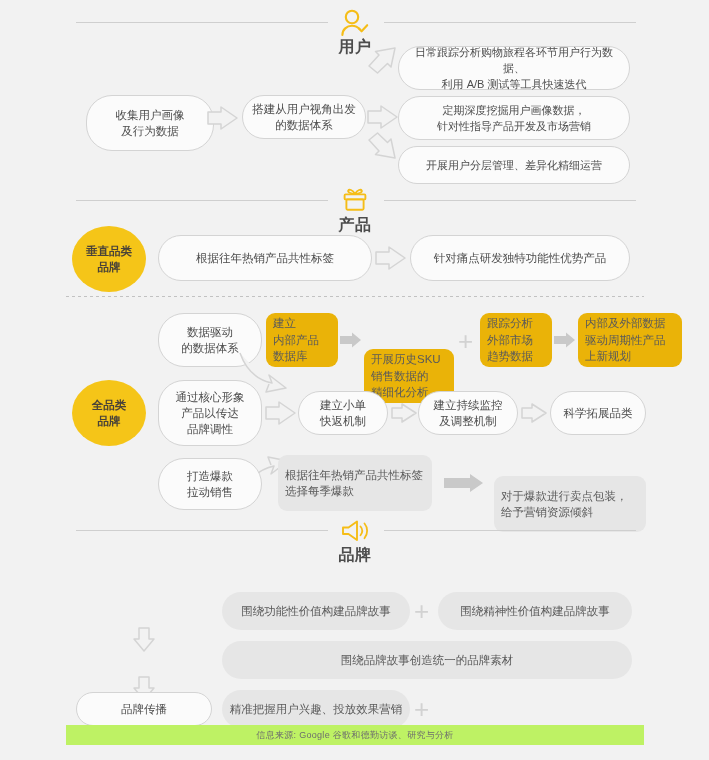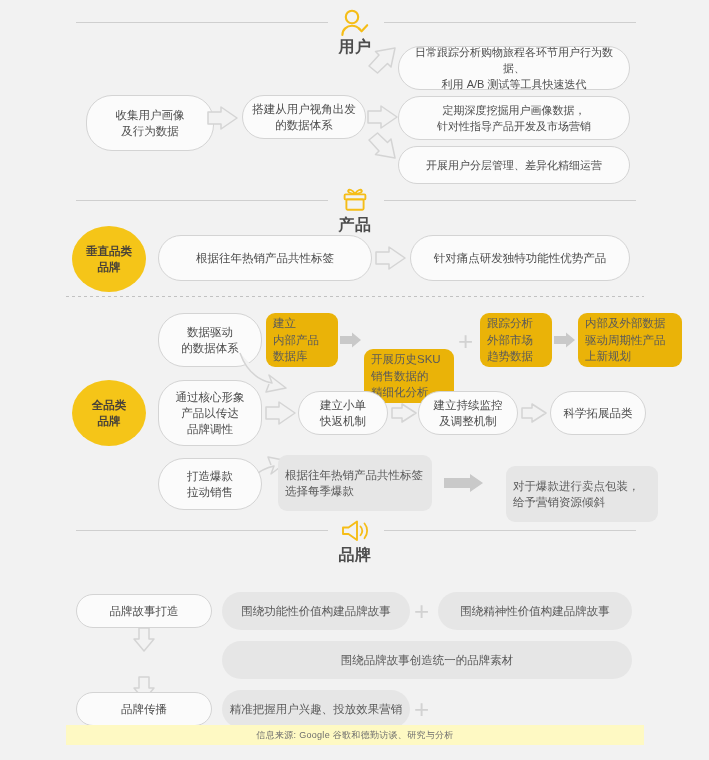--- a/index.html
+++ b/index.html
@@ -74,21 +74,21 @@
   
   .arrow-out { position: absolute; }      
   .arrow-sol { position: absolute; }      
   .plus {
     position: absolute; color: #d2d2d2; font-size: 26px; font-weight: 300;
     line-height: 1; user-select: none;
   }
 
   .footer {
     position: absolute; left: 66px; top: 725px; width: 578px; height: 20px;
-    background: #fef9c3;
+    background: #bef264;
     display: flex; align-items: center; justify-content: center;
     font-size: 9px; color: #6d6d6d; letter-spacing: .3px;
   }
 </style>
 </head>
 <body>
 
 <div id="stage">
 
   <div class="sec-head" style="top:8px">
@@ -235,37 +235,36 @@
 
   <div class="pill" style="left:158px; top:458px; width:104px; height:52px;">打造爆款
 拉动销售</div>
   <div class="box lead soft" style="left:278px; top:455px; width:154px; height:56px;">根据往年热销产品共性标签
 选择每季爆款</div>
   <div class="arrow-sol" style="left:444px; top:473px; width:40px; height:20px;">
     <svg width="40" height="20" viewBox="0 0 40 20">
       <path d="M0 5 L26 5 L26 1 L39 10 L26 19 L26 15 L0 15 Z" fill="#c9c9c9"></path>
     </svg>
   </div>
-  <div class="box lead soft" style="left:494px; top:466px; width:152px; height:56px;margin-left:12px;">对于爆款进行卖点包装，
+  <div class="box lead soft" style="left:494px; top:476px; width:152px; height:56px;">对于爆款进行卖点包装，
 给予营销资源倾斜</div>
 
   <div class="sec-head" style="top:516px">
     <div class="rule left"></div>
     <div class="rule right"></div>
     <div class="icon">
       <svg width="32" height="28" viewBox="0 0 32 28">
         <path d="M4 10.5 L9.5 10.5 L18 4.5 L18 23 L9.5 17 L4 17 Z" fill="none" stroke="#f5bd17" stroke-width="1.9" stroke-linejoin="round"></path>
         <path d="M21.5 9.5 C23.6 12 23.6 15.6 21.5 18.2" fill="none" stroke="#f5bd17" stroke-width="1.8" stroke-linecap="round"></path>
         <path d="M25.5 6.5 C29 10.5 29 17.2 25.5 21.2" fill="none" stroke="#f5bd17" stroke-width="1.8" stroke-linecap="round"></path>
       </svg>
     </div>
     <div class="cap">品牌</div>
   </div>
 
-  <div class="pill" style="left:76px; top:594px; width:136px; height:34px;">品牌故事打造</div>
   <div class="box soft" style="left:222px; top:592px; width:188px; height:38px; border-radius:19px;">围绕功能性价值构建品牌故事</div>
   <div class="plus" style="left:414px; top:598px;">+</div>
   <div class="box soft" style="left:438px; top:592px; width:194px; height:38px; border-radius:19px;">围绕精神性价值构建品牌故事</div>
 
   <div class="arrow-out" style="left:130px; top:626px; width:28px; height:28px;">
     <svg width="28" height="28" viewBox="0 0 28 28">
       <path d="M9 2 L19 2 L19 13 L24 13 L14 25 L4 13 L9 13 Z" fill="#f2f2f2" stroke="#d4d4d4" stroke-width="1.5" stroke-linejoin="round"></path>
     </svg>
   </div>
 

